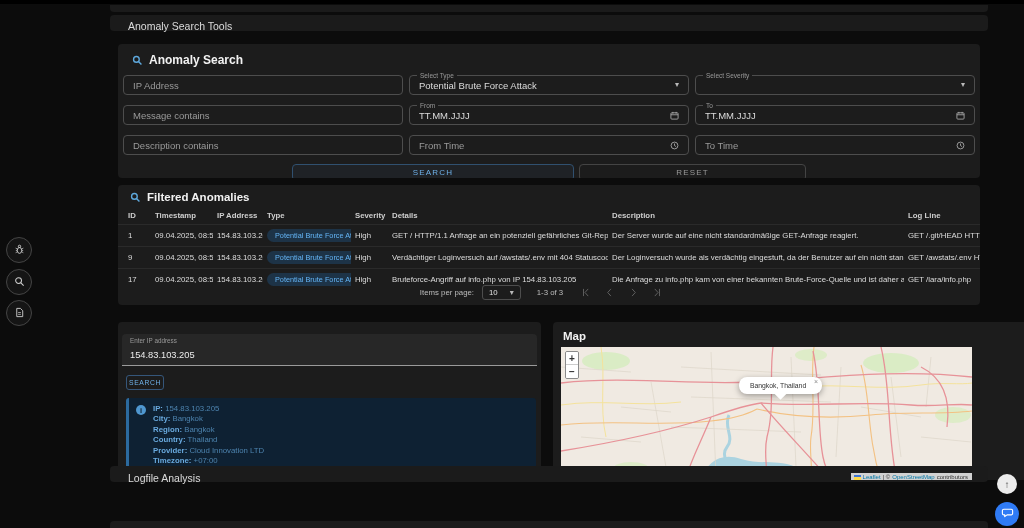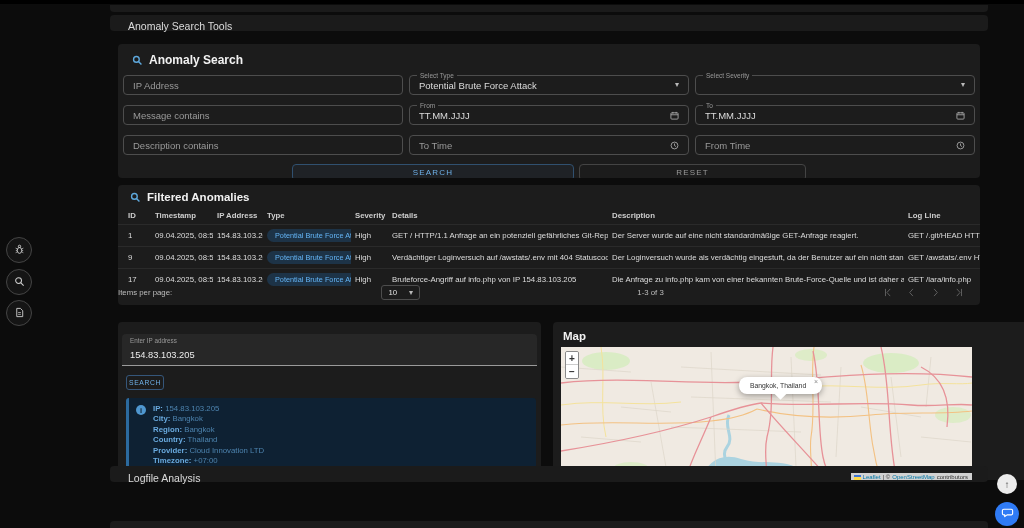--- a/index.html
+++ b/index.html
@@ -42,21 +42,21 @@
   .btn-reset { width:227px; border:1px solid #444; color:#9a9a9a; }
 
   
   #card-anoms .card-title { padding-left:12px; margin-top:6px; font-size:11.5px; }
   table.anoms { width:100%; border-collapse:collapse; table-layout:fixed; margin-top:3px; }
   table.anoms th { text-align:left; color:#cfcfcf; font-weight:bold; font-size:7.8px; padding:5px 4px 4px; white-space:nowrap; overflow:hidden; }
   table.anoms td { color:#dedede; font-size:7.8px; padding:4px 4px; border-top:1px solid #2a2a2a; white-space:nowrap; overflow:hidden; }
   table.anoms .c0 { padding-left:10px; }
   .chip { display:inline-block; background:#1d3347; color:#64b5f6; border-radius:9px; padding:2px 8px; font-size:7.3px; }
 
-  .pagination { position:absolute; bottom:5px; right:10px; left:0; display:flex; justify-content:space-between; align-items:center; font-size:7.8px; color:#bdbdbd; }
+  .pagination { position:absolute; bottom:5px; right:10px; left:0; display:flex; justify-content:center; align-items:center; font-size:7.8px; color:#bdbdbd; }
   .pp-label { margin-right:8px; }
   .pp-select { border:1px solid #4d4d4d; border-radius:3px; padding:2px 6px; display:flex; gap:12px; align-items:center; color:#e0e0e0; cursor:pointer; }
   .pp-range { margin:0 18px 0 16px; }
   .pp-nav { display:flex; gap:15px; align-items:center; margin-right:6px; }
   .pp-nav span { display:flex; cursor:pointer; }
 
   
   .filled-input { position:relative; margin:6px 0 0 0; background:#272727; border-bottom:1px solid #9a9a9a; border-radius:4px 4px 0 0; padding:3px 8px 3px; }
   .filled-input .lab { font-size:6.3px; color:#9a9a9a; display:block; }
   .filled-input .val { font-size:9.3px; color:#ececec; }
@@ -173,30 +173,30 @@
             <rect x="1" y="2" width="8" height="7" rx="1" fill="none" stroke="#b5b5b5" stroke-width="0.9"></rect>
             <path d="M1 4.2h8M3.2 1v2M6.8 1v2" stroke="#b5b5b5" stroke-width="0.9"></path>
           </svg>
       </span>
     </div>
 
     <div class="mfield">
       <span class="ph">Description contains</span>
     </div>
     <div class="mfield">
-      <span class="ph">To Time</span>
+      <span class="ph">From Time</span>
       <span class="ficon">
         <svg width="9" height="9" viewBox="0 0 10 10">
             <circle cx="5" cy="5" r="3.8" fill="none" stroke="#b5b5b5" stroke-width="0.9"></circle>
             <path d="M5 2.8V5l1.6 1.2" fill="none" stroke="#b5b5b5" stroke-width="0.9"></path>
           </svg>
       </span>
     </div>
     <div class="mfield">
-      <span class="ph">From Time</span>
+      <span class="ph">To Time</span>
       <span class="ficon">
         <svg width="9" height="9" viewBox="0 0 10 10">
             <circle cx="5" cy="5" r="3.8" fill="none" stroke="#b5b5b5" stroke-width="0.9"></circle>
             <path d="M5 2.8V5l1.6 1.2" fill="none" stroke="#b5b5b5" stroke-width="0.9"></path>
           </svg>
       </span>
     </div>
   </div>
   <div class="btn-row">
     <div class="btn btn-search">SEARCH</div>

